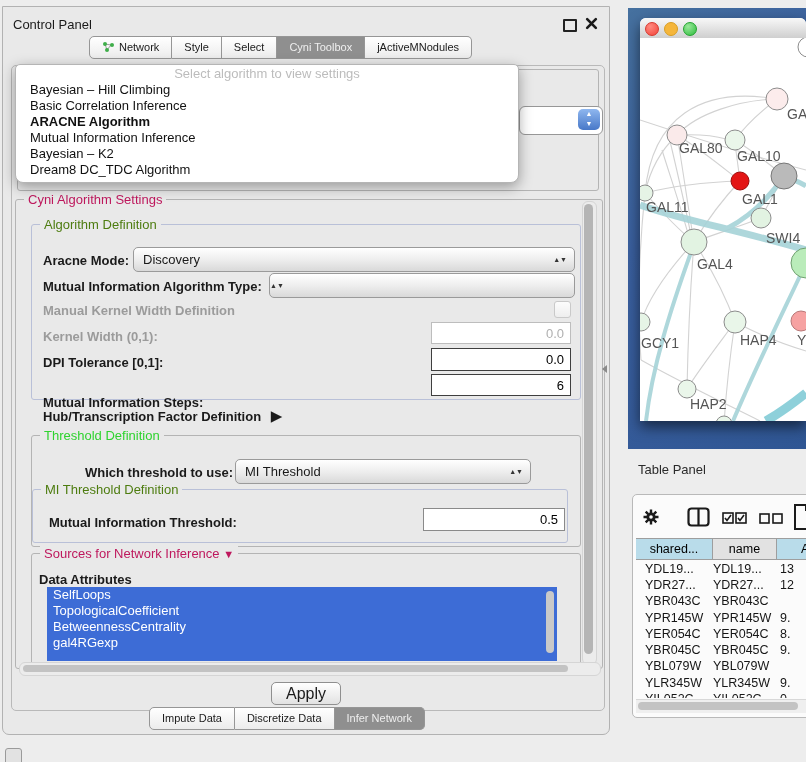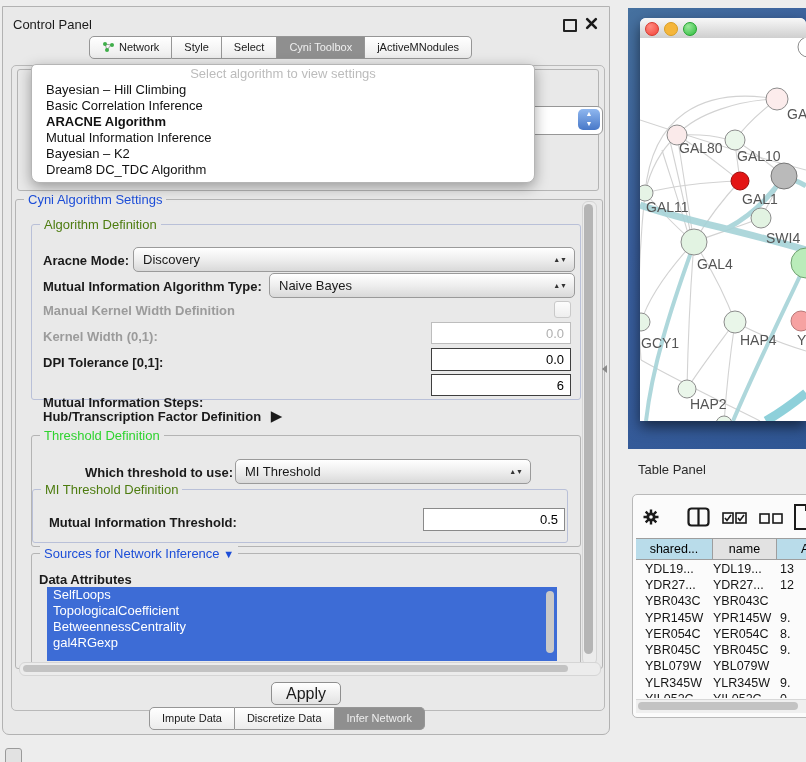--- a/index.html
+++ b/index.html
@@ -17,25 +17,25 @@
   .tab{height:21px;line-height:21px;padding:0 12px;font-size:11px;color:#1a1a1a;
        background:linear-gradient(#ffffff,#ececec);border:1px solid #969696;border-left:none;white-space:nowrap}
   .tab.first{border-left:1px solid #969696;border-radius:5px 0 0 5px}
   .tab.last{border-radius:0 5px 5px 0}
   .tab.sel{background:#8f8f8f;color:#efefef}
   .netico{display:inline-block;width:13px;height:12px;vertical-align:-2px;margin-right:4px}
   
   .contentbox{left:8px;top:58px;width:592px;height:644px;border:1px solid #b9b9b9;border-radius:5px}
   .groupbox{border:1px solid #b4b4b4;border-radius:3px}
   .gtitle{position:absolute;top:-8px;left:8px;background:#e9e9e9;padding:0 4px;font-size:13px}
-  .blue{color:#4d7c0f}.green{color:#2fd32f}.dark{color:#1d4ed8}
+  .blue{color:#4d7c0f}.green{color:#2fd32f}.dark{color:#be185d}
   .flabel{font-size:13px;font-weight:bold;color:#1a1a1a;white-space:nowrap}
   .flabel.dis{color:#9b9b9b}
   
-  .popup{left:28px;top:57px;width:502px;height:117px;background:#fff;border:1px solid #b5b5b5;
+  .popup{left:12px;top:57px;width:502px;height:117px;background:#fff;border:1px solid #b5b5b5;
          border-radius:5px 5px 8px 8px;box-shadow:0 4px 14px rgba(0,0,0,.35);z-index:50;font-size:13px}
   .pop-ph{height:17px;line-height:17px;text-align:center;color:#bcbcbc}
   .pop-it{height:16px;line-height:16px;padding-left:14px;color:#111;white-space:nowrap}
   .pop-it.bold{font-weight:bold}
   
   .combo{display:flex;align-items:center;background:linear-gradient(#ffffff,#ececec 55%,#d9d9d9);
          border:1px solid #9a9a9a;border-radius:5px;font-size:13px;color:#1a1a1a}
   .combo .txt{flex:1;padding-left:9px;white-space:nowrap;overflow:hidden}
   .spin{display:flex;flex-direction:column;margin-right:7px;line-height:5px;font-size:7px;color:#333}
   
@@ -125,21 +125,20 @@
   </div>
 
   <div class="abs flabel" style="left:40px;top:246px">Aracne Mode:</div>
   <div class="abs combo" style="left:130px;top:240px;width:440px;height:23px">
     <span class="txt">Discovery</span>
     <span class="spin">▲▼</span>
   </div>
 
   <div class="abs flabel" style="left:40px;top:272px">Mutual Information Algorithm Type:</div>
   <div class="abs combo" style="left:266px;top:266px;width:304px;height:23px">
-    <span class="txt">Naive Bayes</span>
     <span class="spin">▲▼</span>
   </div>
 
   <div class="abs flabel dis" style="left:40px;top:296px">Manual Kernel Width Definition</div>
   <div class="abs checkbox" style="left:551px;top:294px"></div>
 
   <div class="abs flabel dis" style="left:40px;top:322px">Kernel Width (0,1):</div>
   <input class="abs field dis" style="left: 428px; top: 315px; width: 140px; height: 22px;" readonly="" value="0.0">
 
   <div class="abs flabel" style="left:40px;top:348px">DPI Tolerance [0,1]:</div>

